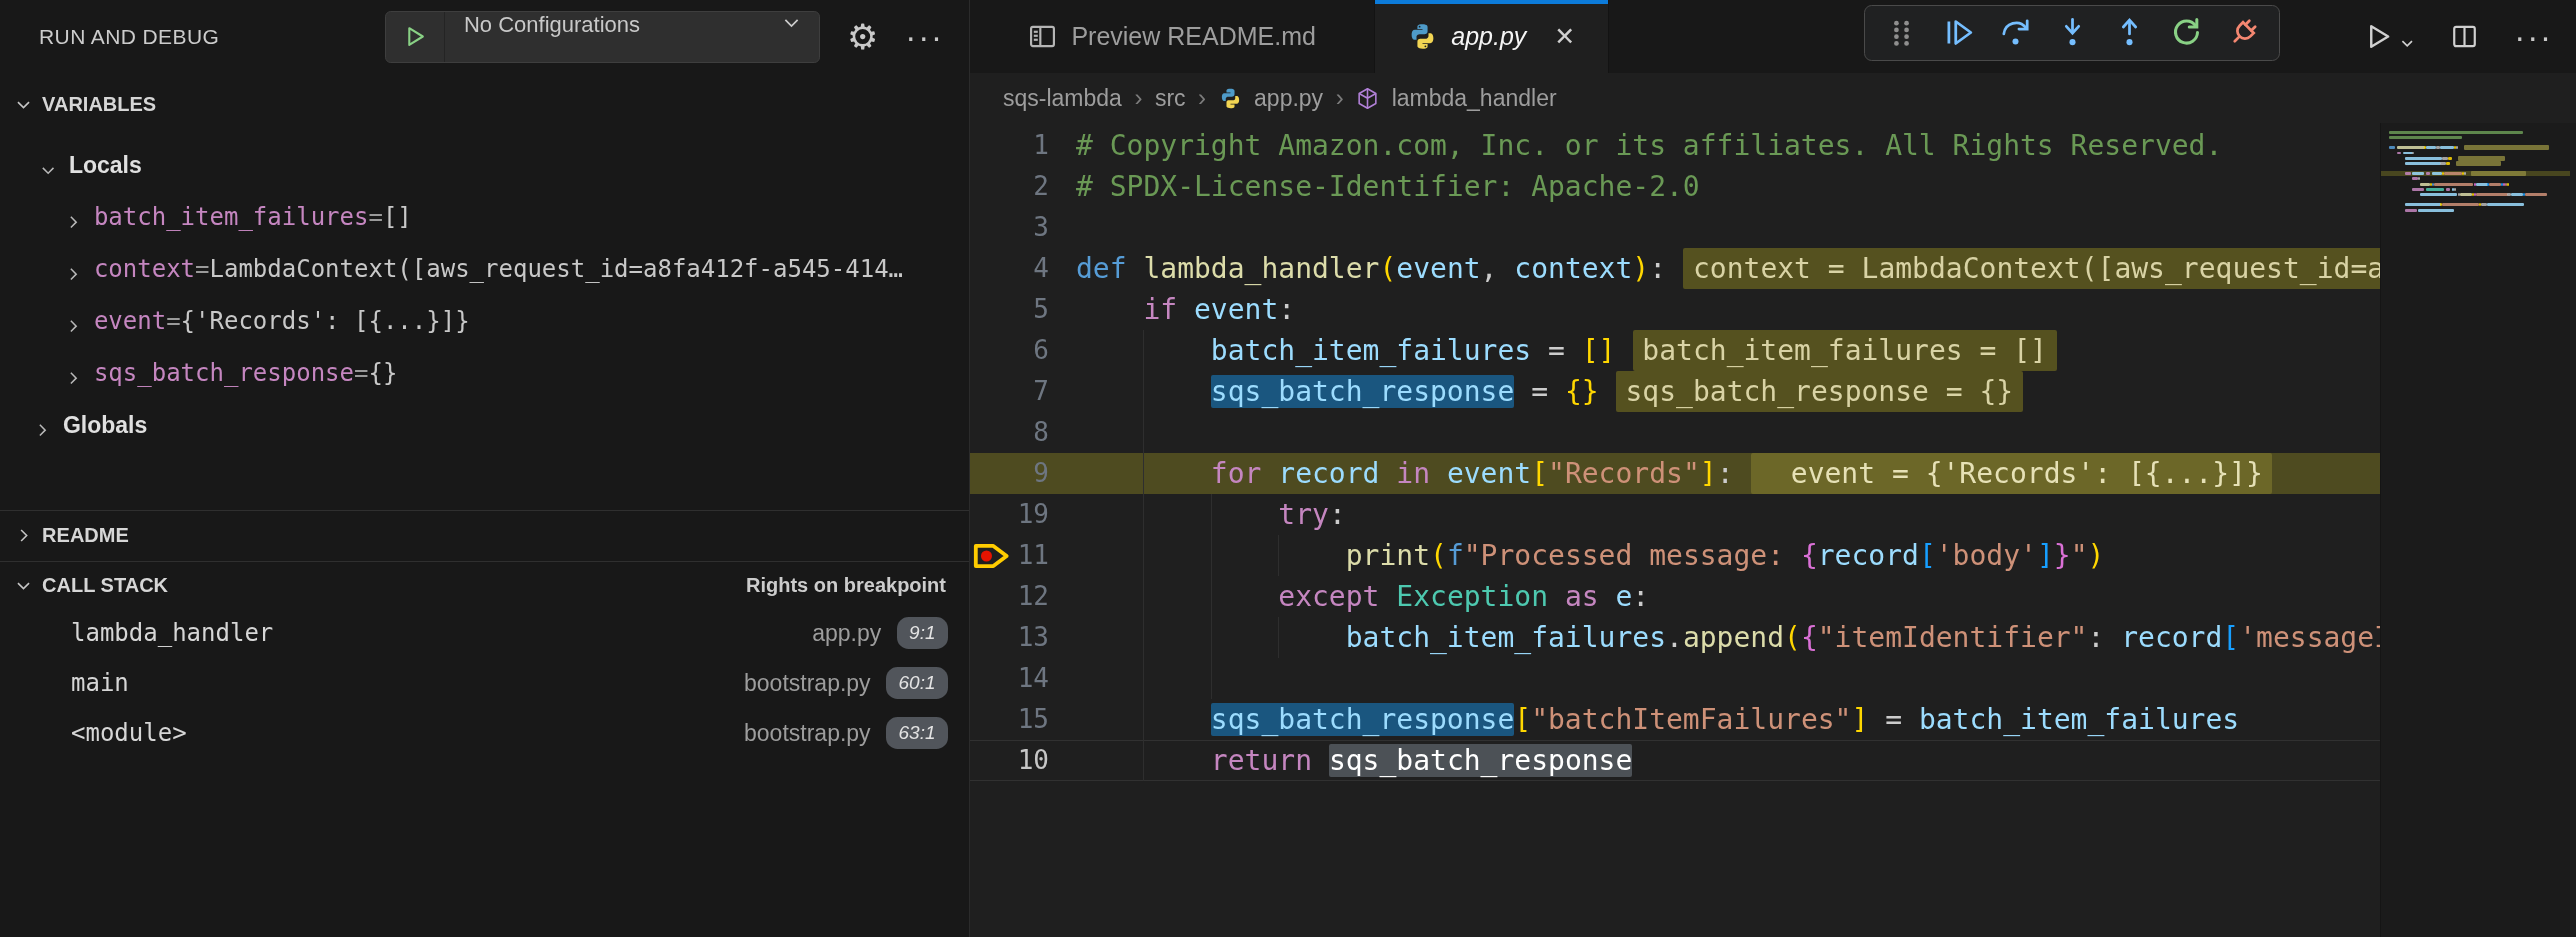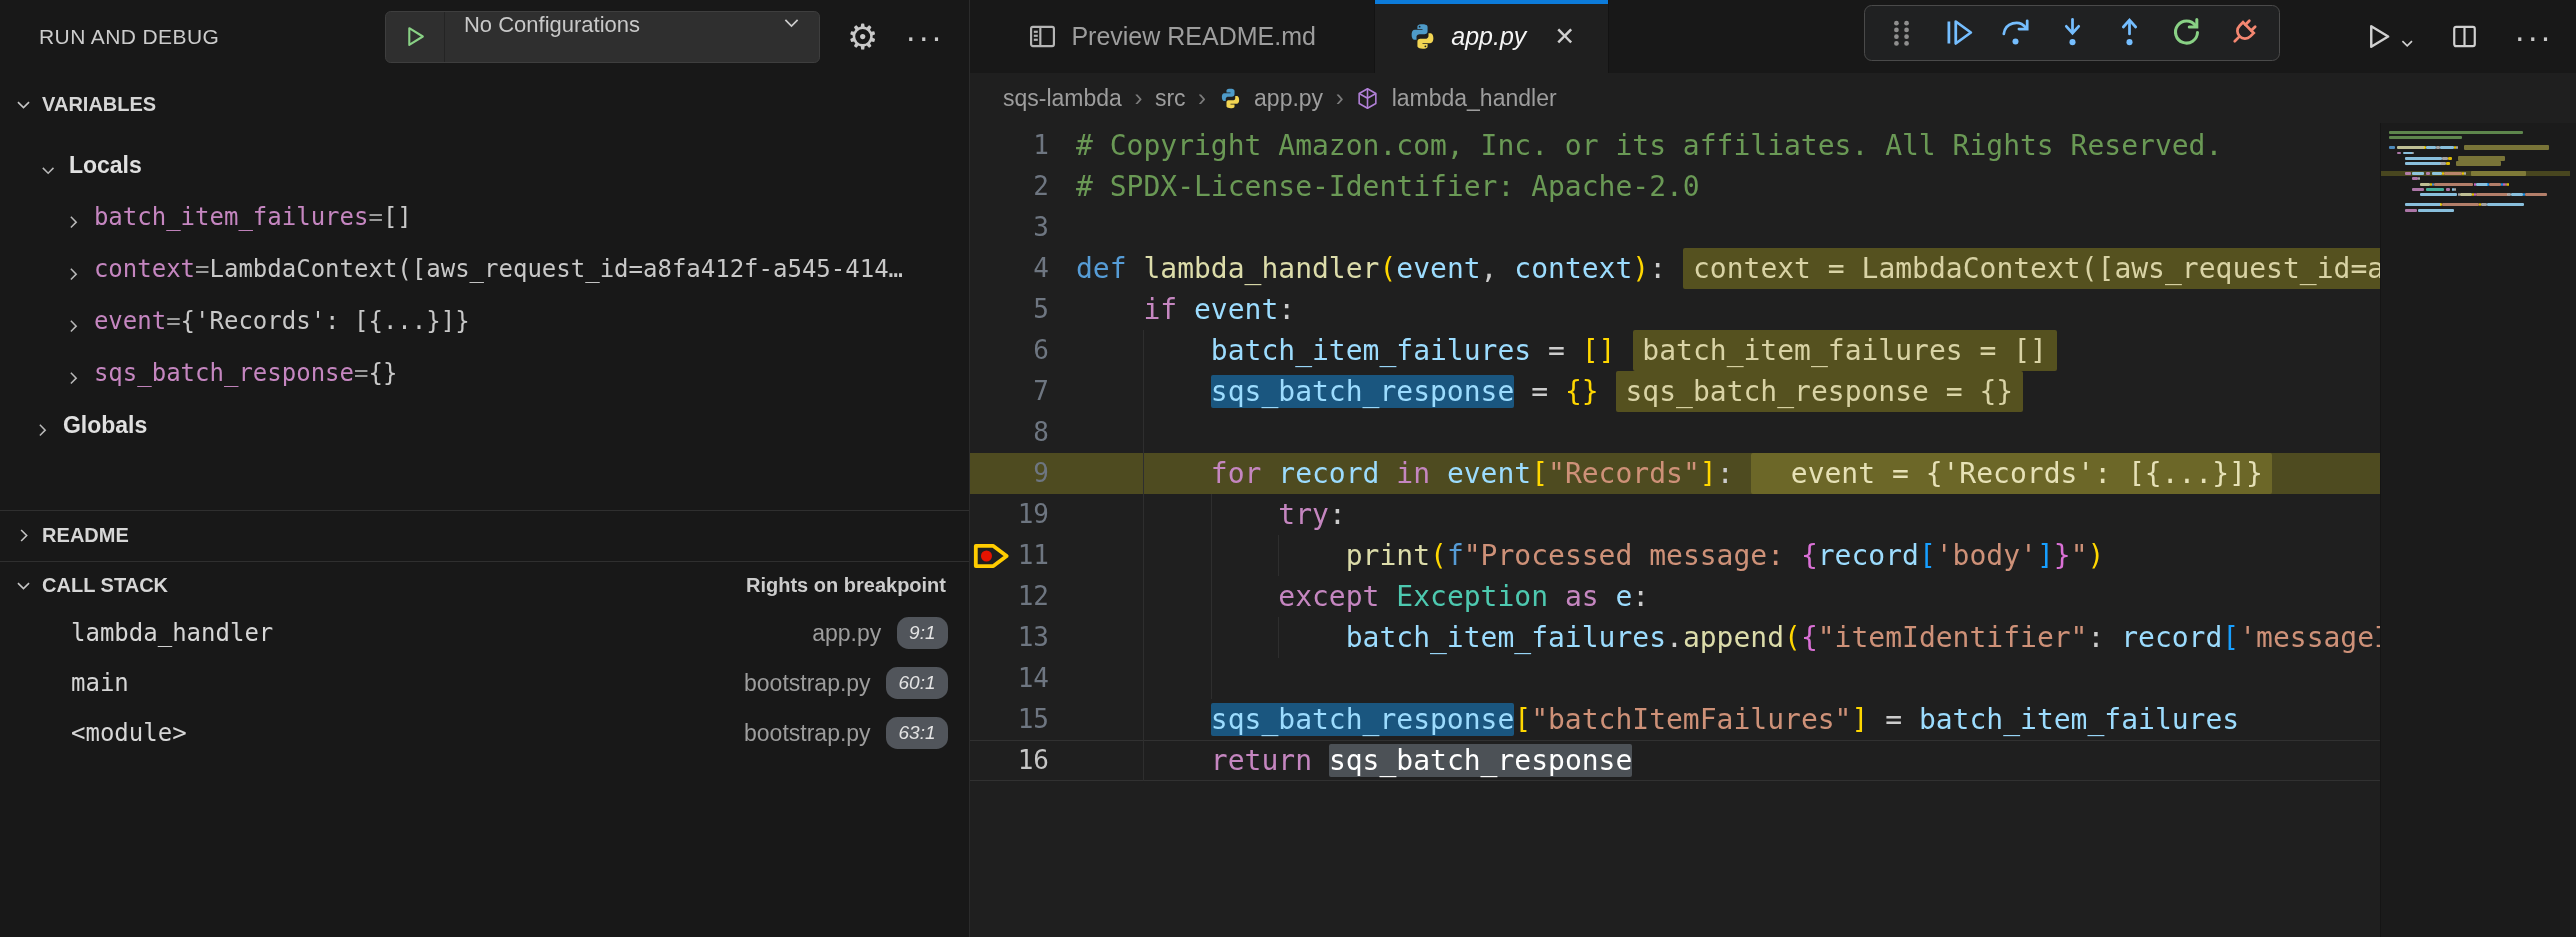--- a/index.html
+++ b/index.html
@@ -417,21 +417,21 @@
           <div class="code-line  ">
     <span class="gutter">13</span>
     <span class="code-text"><span class="iguide" style="left:4ch"></span><span class="iguide" style="left:8ch"></span><span class="iguide" style="left:12ch"></span><span class="t-plain">                </span><span class="t-var">batch_item_failures</span><span class="t-plain">.</span><span class="t-func">append</span><span class="t-br1">(</span><span class="t-br2">{</span><span class="t-str">"itemIdentifier"</span><span class="t-plain">: </span><span class="t-var">record</span><span class="t-br3">[</span><span class="t-str">'messageId'</span></span></div>
           <div class="code-line  ">
     <span class="gutter">14</span>
     <span class="code-text"><span class="iguide" style="left:4ch"></span><span class="iguide" style="left:8ch"></span></span></div>
           <div class="code-line  ">
     <span class="gutter">15</span>
     <span class="code-text"><span class="iguide" style="left:4ch"></span><span class="t-plain">        </span><span class="t-var whb">sqs_batch_response</span><span class="t-br1">[</span><span class="t-str">"batchItemFailures"</span><span class="t-br1">]</span><span class="t-plain"> = </span><span class="t-var">batch_item_failures</span></span></div>
           <div class="code-line  current-line">
-    <span class="gutter">16</span>
+    <span class="gutter">10</span>
     <span class="code-text"><span class="iguide" style="left:4ch"></span><span class="t-plain">        </span><span class="t-kw">return</span><span class="t-plain"> </span><span class="t-var whg">sqs_batch_response</span></span></div>
         </div>
       <div class="minimap" id="minimap">
           <span class="mm-block" style="left:7.7px;top:7.7px;width:134px;background:#6A9955"></span>
           <span class="mm-block" style="left:7.7px;top:13px;width:73px;background:#6A9955"></span>
           <span class="mm-block" style="left:7.7px;top:23px;width:6px;background:#569CD6"></span>
           <span class="mm-block" style="left:15.6px;top:23px;width:28px;background:#DCDCAA"></span>
           <span class="mm-block" style="left:43px;top:23px;width:2px;background:#FFD700"></span>
           <span class="mm-block" style="left:45px;top:23px;width:10px;background:#9CDCFE"></span>
           <span class="mm-block" style="left:55px;top:23px;width:4px;background:#bbbbbb"></span>

